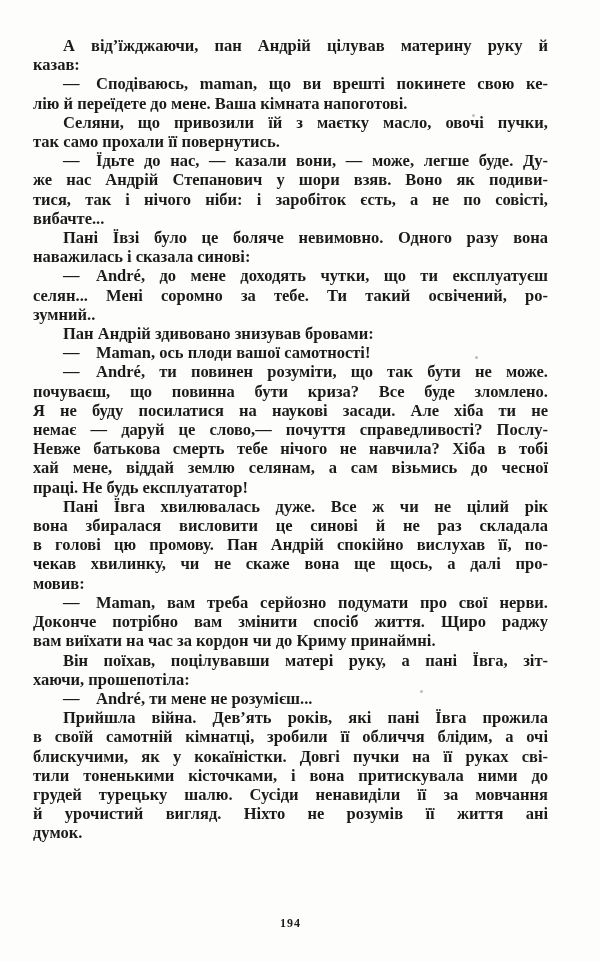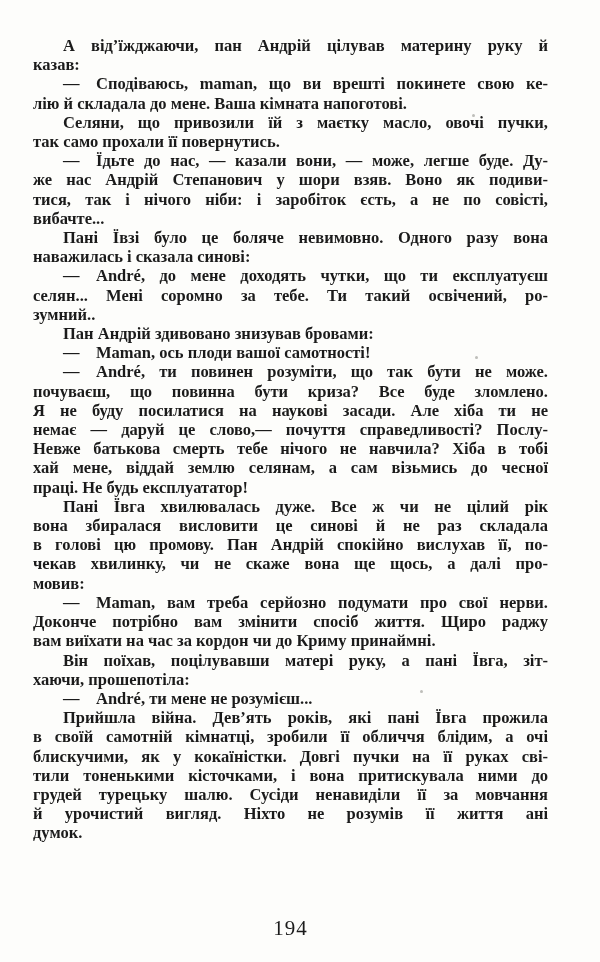--- a/index.html
+++ b/index.html
@@ -42,22 +42,22 @@
   }
   .line.first {
     text-indent: 30px;
   }
   .page-number {
     position: absolute;
     left: 33px;
     top: 916px;
     width: 515px;
     text-align: center;
-    font-size: 21px;
-    font-weight: 400;
+    font-size: 12px;
+    font-weight: 700;
     letter-spacing: 1px;
   }
   .speck {
     position: absolute;
     width: 3px;
     height: 3px;
     border-radius: 50%;
     opacity: 0.55;
   }
 </style>
@@ -65,21 +65,21 @@
 <body style="background: rgb(253, 253, 251);">
 
 <div class="page" style="color: rgb(27, 27, 27);">
   <div class="text-block" id="text-block">
       <div class="paragraph">
         <div class="line first">А від’їжджаючи, пан Андрій цілував материну руку й</div>
         <div class="line last">казав:</div>
       </div>
       <div class="paragraph">
         <div class="line first">— Сподіваюсь, maman, що ви врешті покинете свою ке-</div>
-        <div class="line last">лію й складала до мене. Ваша кімната напоготові.</div>
+        <div class="line last">лію й переїдете до мене. Ваша кімната напоготові.</div>
       </div>
       <div class="paragraph">
         <div class="line first">Селяни, що привозили їй з маєтку масло, овочі пучки,</div>
         <div class="line last">так само прохали її повернутись.</div>
       </div>
       <div class="paragraph">
         <div class="line first">— Їдьте до нас, — казали вони, — може, легше буде. Ду-</div>
         <div class="line">же нас Андрій Степанович у шори взяв. Воно як подиви-</div>
         <div class="line">тися, так і нічого ніби: і заробіток єсть, а не по совісті,</div>
         <div class="line last">вибачте...</div>

